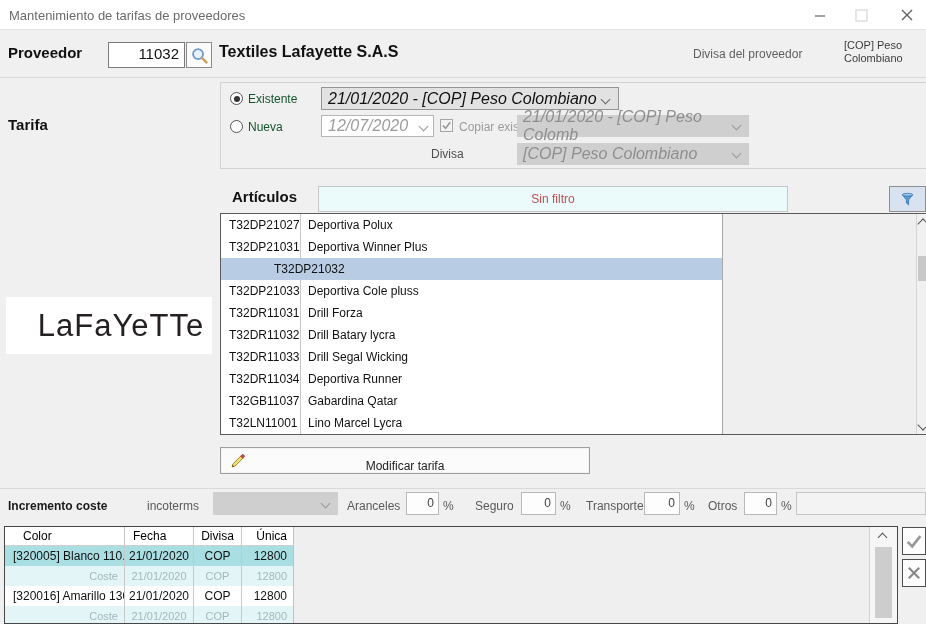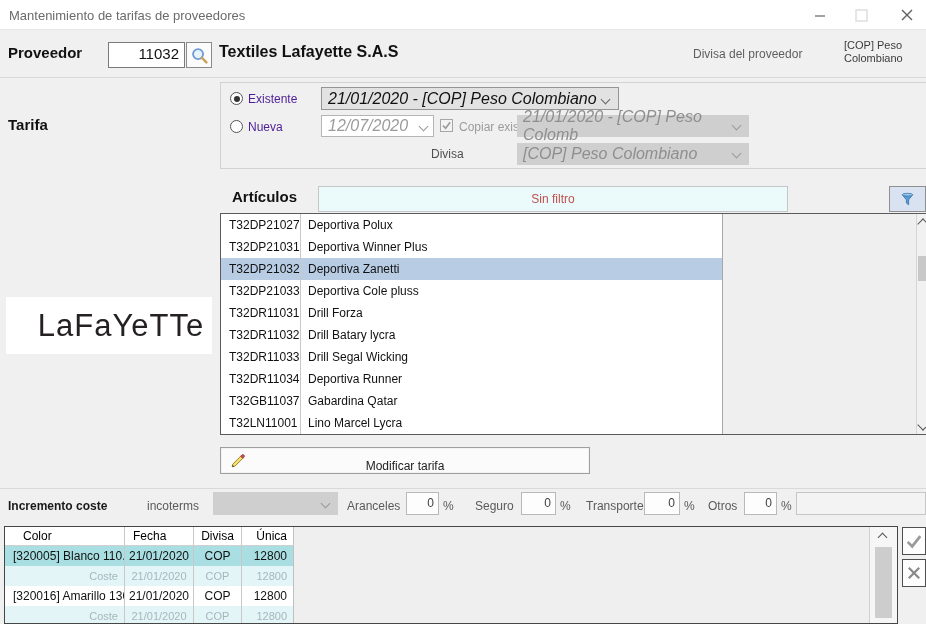--- a/index.html
+++ b/index.html
@@ -39,33 +39,33 @@
   .combo{position:absolute;height:23px;display:flex;align-items:center;padding-left:6px;font-size:16px;font-style:italic;}
   .combo .chev{position:absolute;right:9px;top:8px;}
   .combo.flat{background:#e2e2e2;border:1px solid #959595;color:#111;}
   .combo.disabled{background:var(--disabled-bg);border:none;color:var(--disabled-text);}
   .combo.datebox{background:#fff;border:1px solid #b5b5b5;color:#9b9b9b;}
   .chev{width:7px;height:7px;border-right:1.5px solid #666;border-bottom:1.5px solid #666;
         transform:rotate(45deg);display:inline-block;}
   .chev.gray{border-color:#9a9a9a;}
   .chev.up{transform:rotate(225deg);}
   .cb{position:absolute;width:13px;height:13px;border:1px solid #a6a6a6;background:#f3f3f3;}
-  .glabel{position:absolute;color:#4c1d95;}
+  .glabel{position:absolute;color:#14532d;}
   .gdim{color:#9b9b9b;}
 
   
   .art-lbl{left:232px;top:188px;}
   .filter-bar{left:318px;top:186px;width:470px;height:26px;background:var(--filter-bg);border:1px solid #c6c6c6;
               color:var(--filter-red);text-align:center;line-height:24px;}
   .filter-btn{left:889px;top:186px;width:37px;height:26px;background:#d9e2f1;border:1px solid #8f8f8f;
               display:flex;align-items:center;justify-content:center;}
   .art-list{left:220px;top:213px;width:706px;height:222px;background:#fff;border:1px solid var(--border-dark);}
   .art-rows{position:absolute;left:0;top:0;width:501px;height:220px;}
   .art-row{display:flex;height:22px;line-height:22px;font-size:12px;color:#111;cursor:default;}
-  .art-row.selected{background:var(--sel-blue);}
+  .art-row.selected{background:var(--sel-blue);padding-left:45px;}
   .art-code{width:80px;padding-left:8px;border-right:1px solid var(--border-light);}
   .art-name{flex:1;padding-left:7px;}
   .art-empty{position:absolute;left:501px;top:0;width:194px;height:220px;background:#efefef;border-left:1px solid #a8a8a8;}
   .vsb{position:absolute;background:#f1f1f1;border-left:1px solid #d5d5d5;}
   .vsb .thumb{position:absolute;left:1px;background:#c8c8c8;}
   .sb-arrow{position:absolute;left:2px;width:8px;height:8px;}
 
   
   .logo-box{left:6px;top:297px;width:206px;height:57px;background:#fff;display:flex;align-items:center;justify-content:center;}
   .logo-text{font-size:31px;color:#252022;letter-spacing:1px;margin-left:24px;}
@@ -184,21 +184,20 @@
       <div class="art-row">
         <span class="art-code">T32DP21027</span>
         <span class="art-name">Deportiva Polux</span>
       </div>
       <div class="art-row">
         <span class="art-code">T32DP21031</span>
         <span class="art-name">Deportiva Winner Plus</span>
       </div>
       <div class="art-row selected">
         <span class="art-code">T32DP21032</span>
-        <span class="art-name">Deportiva Zanetti</span>
       </div>
       <div class="art-row">
         <span class="art-code">T32DP21033</span>
         <span class="art-name">Deportiva Cole pluss</span>
       </div>
       <div class="art-row">
         <span class="art-code">T32DR11031</span>
         <span class="art-name">Drill Forza</span>
       </div>
       <div class="art-row">

